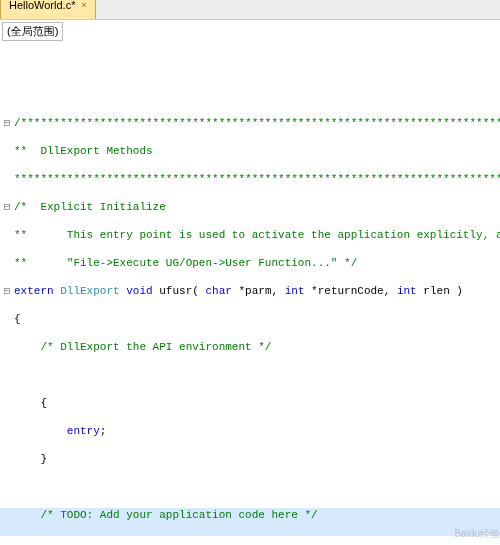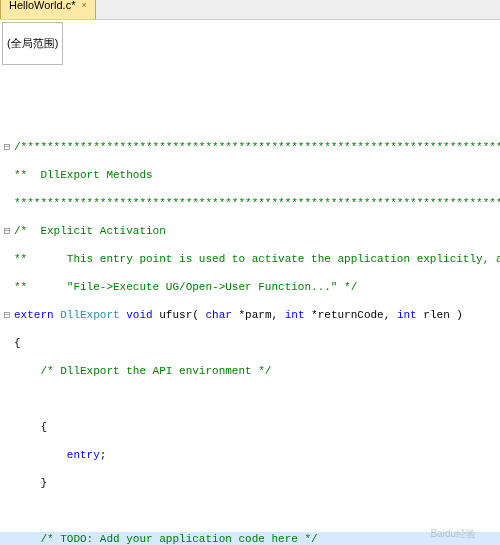--- a/index.html
+++ b/index.html
@@ -28,21 +28,21 @@
     font-family: "Segoe UI", Tahoma, sans-serif;
     display: flex;
     align-items: center;
     gap: 6px;
   }
   .tab-close { font-size: 9px; color: #8b6d2b; cursor: pointer; }
   .scope-bar {
     border: 1px solid #bbb;
     background: #fff;
     margin: 2px;
-    padding: 13px 4px;
+    padding: 1px 4px;
     font-family: "Microsoft YaHei", "Segoe UI", Tahoma, sans-serif;
     font-size: 11px;
     display: inline-block;
   }
   .editor {
     background: #fff;
     padding: 3px 0 0 0;
     line-height: 14px;
     white-space: pre;
     overflow: hidden;
@@ -63,21 +63,21 @@
   .c-type { color: #2b91af; }
   .c-plain { color: #000; text-align: right; }
   .hl-block {
     background: #d6e9ff;
     display: block;
     border-left: 3px solid #edd47c;
     margin-left: -3px;
   }
   .watermark {
     position: absolute;
-    right: 24px;
+    right: 0;
     bottom: 4px;
     font-family: "Segoe UI", Tahoma, sans-serif;
     font-size: 10px;
     color: rgba(140,140,140,0.45);
     pointer-events: none;
   }
 </style>
 </head>
 <body>
 
@@ -91,21 +91,21 @@
 </div>
 
 <div class="scope-bar">(全局范围)</div>
 
 <div class="editor">
 <span class="line"><span class="gutter"> </span></span>
 <span class="line"><span class="gutter"> </span></span>
 <span class="line"><span class="gutter fold">⊟</span><span class="code"><span class="c-comment">/******************************************************************************</span></span></span>
 <span class="line"><span class="gutter"> </span><span class="code"><span class="c-comment">**  DllExport Methods</span></span></span>
 <span class="line"><span class="gutter"> </span><span class="code"><span class="c-comment">******************************************************************************/</span></span></span>
-<span class="line"><span class="gutter fold">⊟</span><span class="code"><span class="c-comment">/*  Explicit Activation</span></span></span>
+<span class="line"><span class="gutter fold">⊟</span><span class="code"><span class="c-comment">/*  Explicit Initialize</span></span></span>
 <span class="line"><span class="gutter"> </span><span class="code"><span class="c-comment">**      This entry point is used to activate the application explicitly, as in</span></span></span>
 <span class="line"><span class="gutter"> </span><span class="code"><span class="c-comment">**      "File-&gt;Execute UG/Open-&gt;User Function..." */</span></span></span>
 <span class="line"><span class="gutter fold">⊟</span><span class="code"><span class="c-keyword">extern</span><span class="c-plain"> </span><span class="c-type">DllExport</span><span class="c-plain"> </span><span class="c-keyword">void</span><span class="c-plain"> ufusr( </span><span class="c-keyword">char</span><span class="c-plain"> *parm, </span><span class="c-keyword">int</span><span class="c-plain"> *returnCode, </span><span class="c-keyword">int</span><span class="c-plain"> rlen )</span></span></span>
 <span class="line"><span class="gutter"> </span><span class="code"><span class="c-plain">{</span></span></span>
 <span class="line"><span class="gutter"> </span><span class="code">    <span class="c-comment">/* DllExport the API environment */</span></span></span>
 <span class="line"><span class="gutter"> </span></span>
 <span class="line"><span class="gutter"> </span><span class="code">    <span class="c-plain">{</span></span></span>
 <span class="line"><span class="gutter"> </span><span class="code">        <span class="c-keyword">entry</span><span class="c-plain">;</span></span></span>
 <span class="line"><span class="gutter"> </span><span class="code">    <span class="c-plain">}</span></span></span>
 <span class="line"><span class="gutter"> </span><span class="code">    </span></span>

